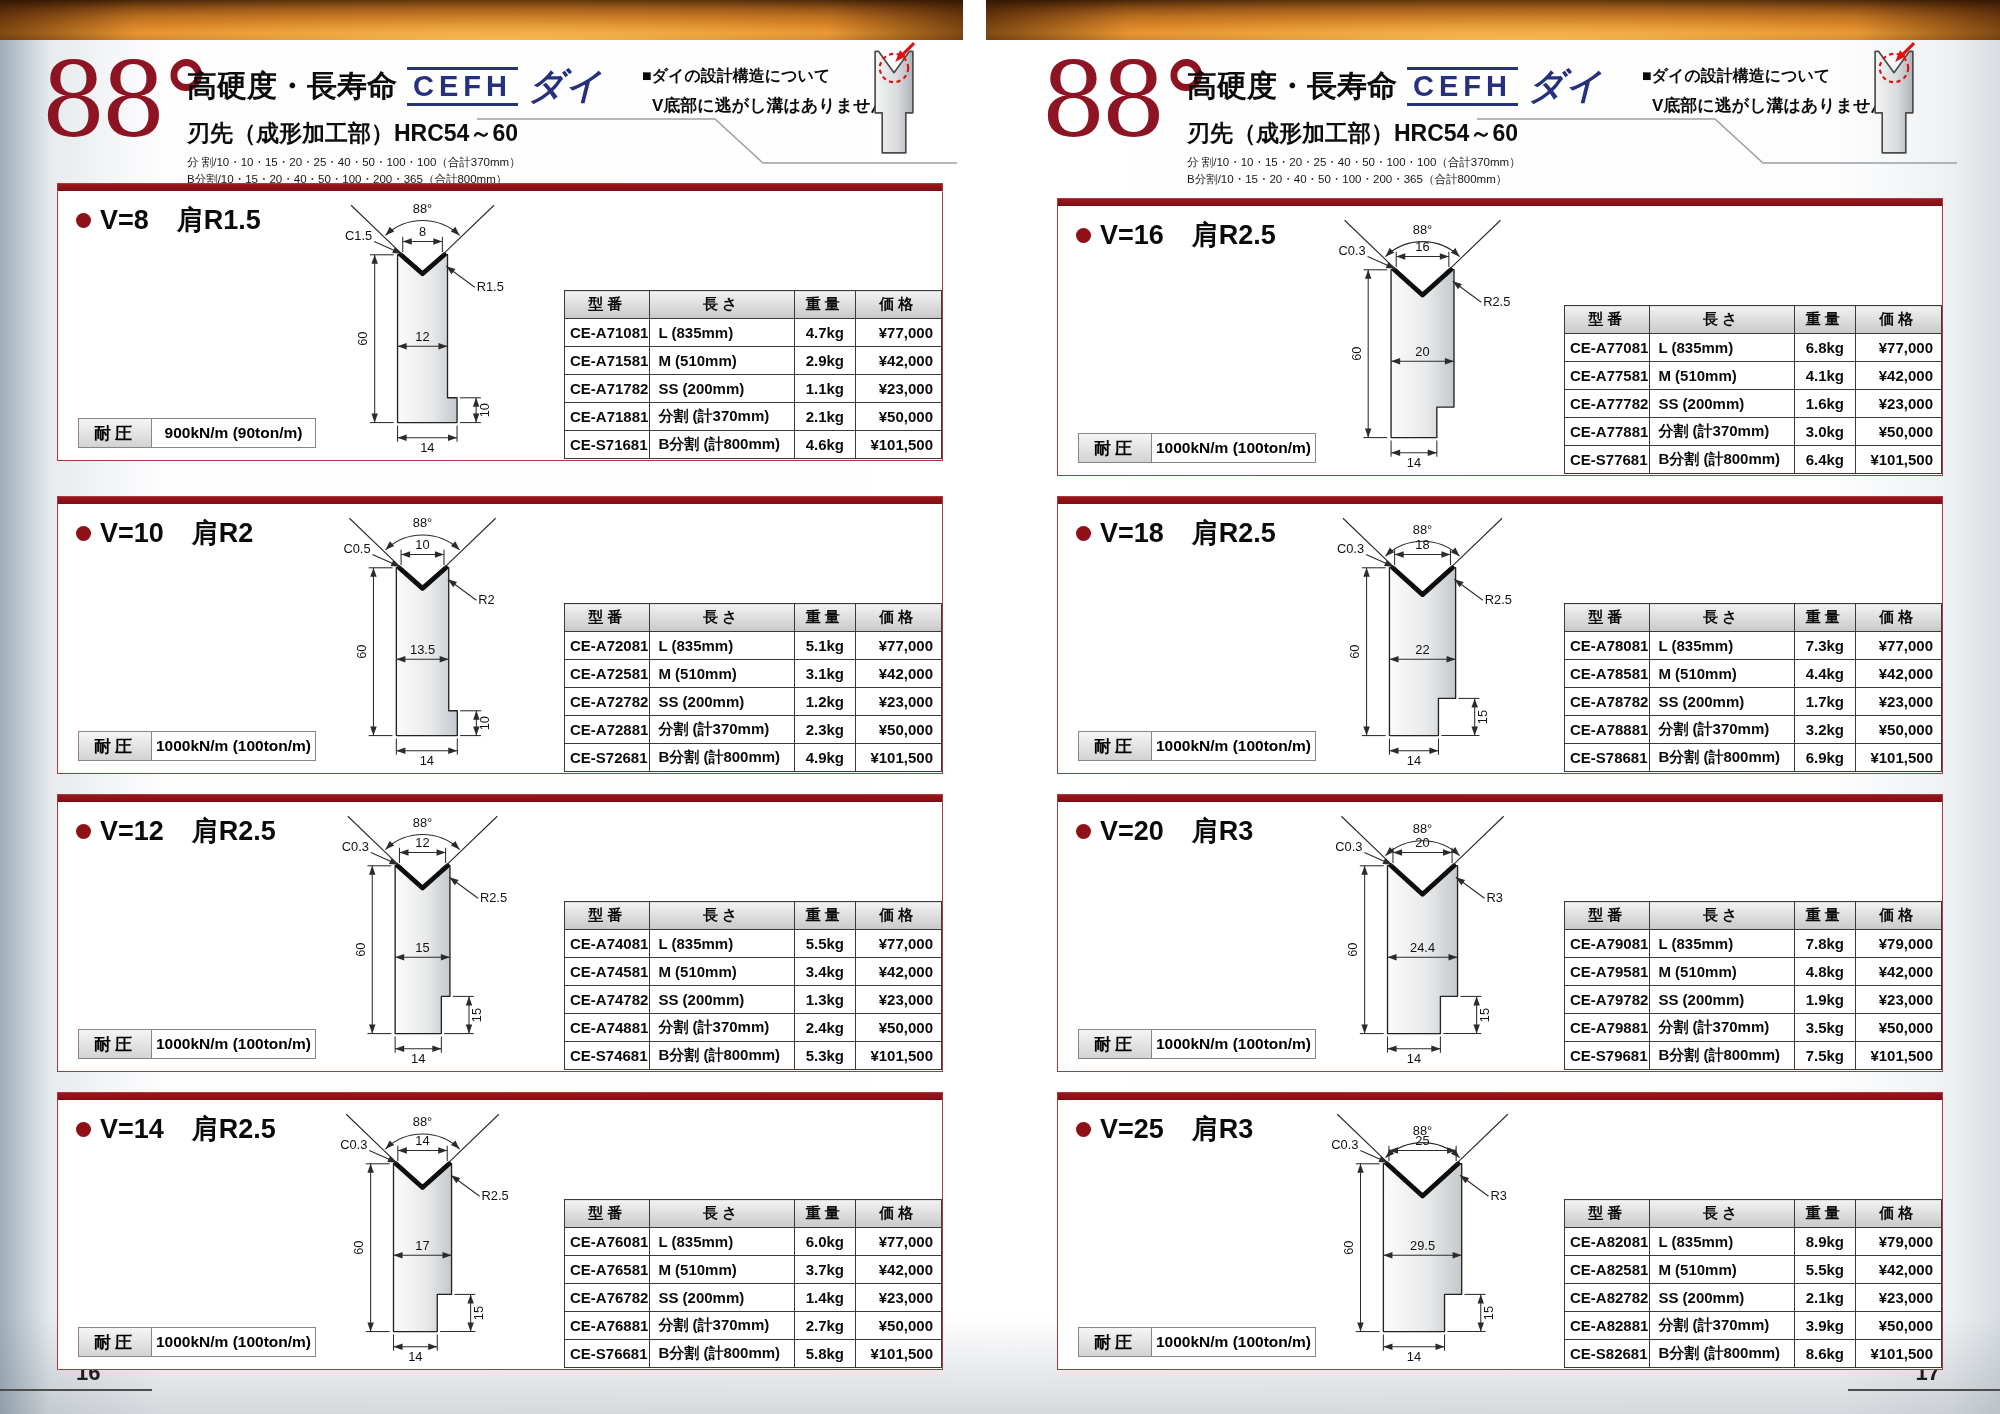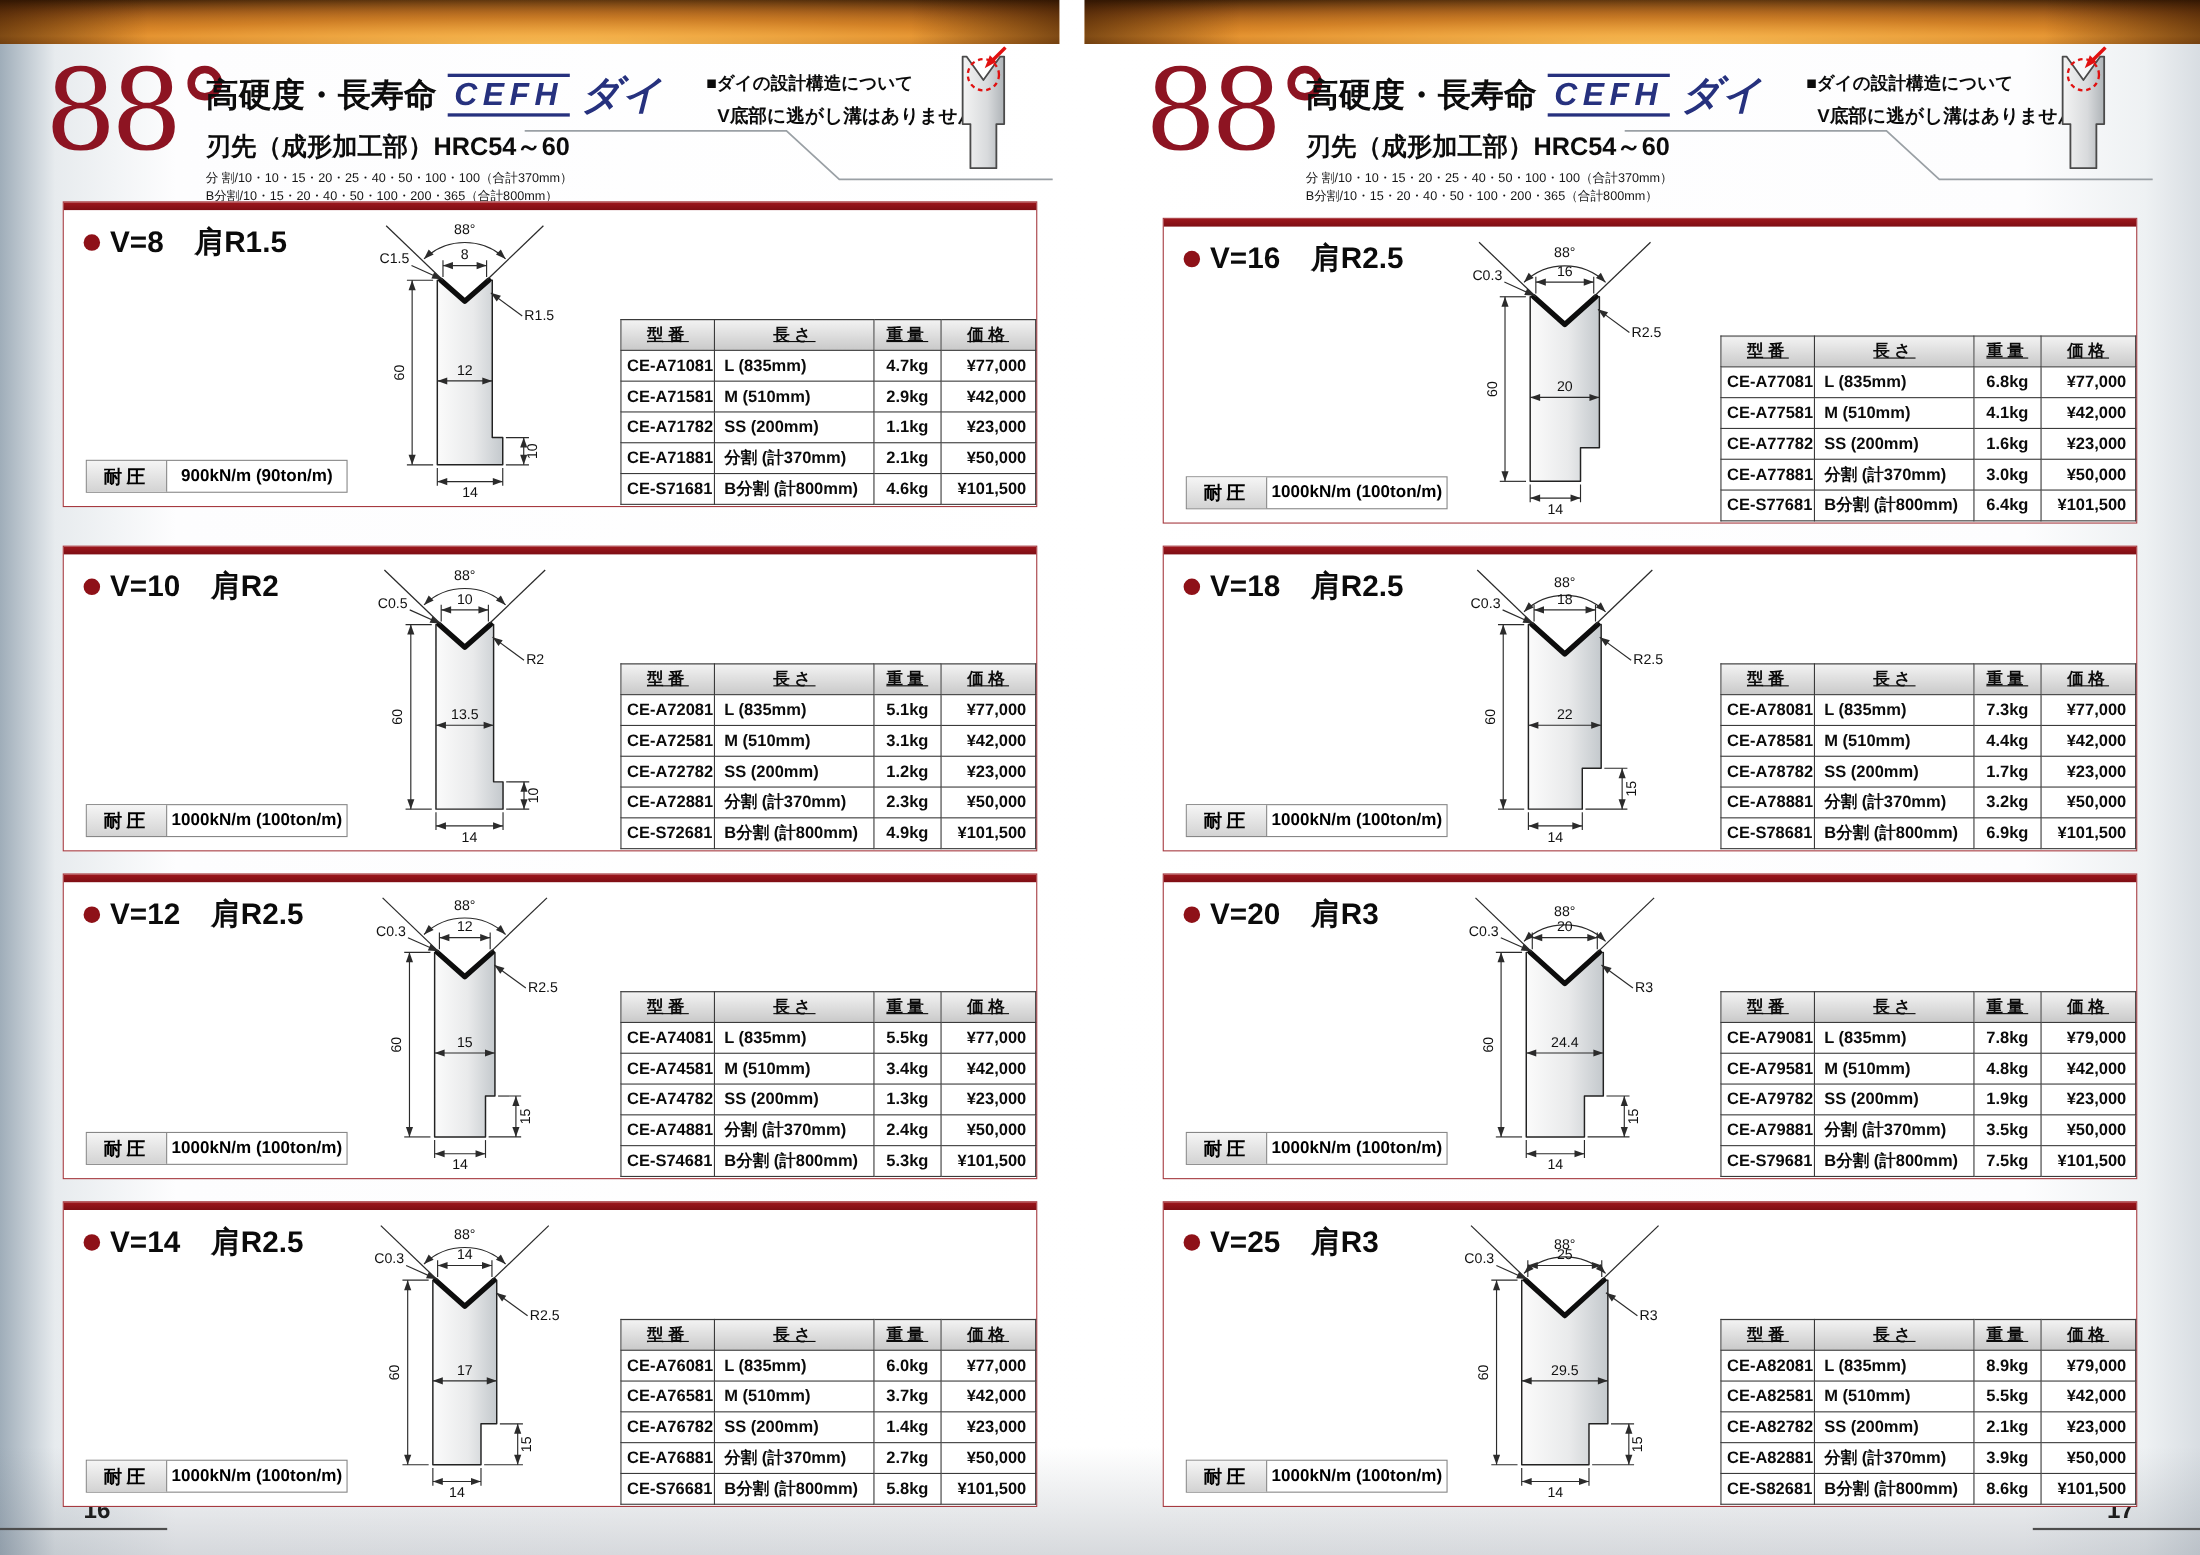--- a/index.html
+++ b/index.html
@@ -27,21 +27,21 @@
   .hdr{position:absolute;left:0;top:0;width:970px;height:182px;}
   .angle-num{
     position:absolute;left:26px;top:34px;
     font-family:"DejaVu Serif","Liberation Serif",serif;
     font-size:102px;line-height:1;color:#8d1422;letter-spacing:-5px;
   }
   .title-block{position:absolute;left:172px;top:46px;width:450px;}
   .title-row{display:flex;align-items:center;gap:10px;white-space:nowrap;}
   .main-title{font-size:30px;font-weight:700;color:#0c0c0c;}
   .logo{color:#26317e;border-top:3px solid #26317e;border-bottom:3px solid #26317e;
-    font-style:italic;font-weight:700;font-size:29px;letter-spacing:5px;padding:0 6px;line-height:1.15;}
+    font-weight:700;font-size:29px;letter-spacing:5px;padding:0 6px;line-height:1.15;}
   .logo-suffix{color:#26317e;font-style:italic;font-weight:700;font-size:36px;}
   .subtitle{font-size:23px;font-weight:600;color:#0c0c0c;margin-top:7px;}
   .division{font-size:11.5px;color:#161616;line-height:1.3;margin-top:2px;}
   .division.first{margin-top:6px;}
   .design-note{position:absolute;left:627px;top:50px;width:300px;color:#0b0b0b;}
   .dn-title{font-size:16px;font-weight:700;}
   .dn-text{font-size:17px;font-weight:700;margin-top:7px;padding-left:10px;}
   .band-line{position:absolute;left:0;top:0;width:970px;height:182px;}
   .die-icon{position:absolute;left:843px;top:26px;width:72px;height:118px;}
   
@@ -49,21 +49,21 @@
     border:1px solid #a63a40;box-sizing:border-box;}
   .sec-bar{position:absolute;left:0;top:0;right:0;height:7px;background:linear-gradient(180deg,#9c161c,#7e0e14);}
   .sec-title{position:absolute;left:18px;top:18px;display:flex;align-items:center;
     font-size:27px;font-weight:700;color:#0b0b0b;}
   .bullet{width:15px;height:15px;border-radius:50%;background:#8e1118;margin-right:9px;flex:none;}
   .sec-v{margin-right:28px;}
   .diagram{position:absolute;left:212px;top:2px;width:286px;height:272px;}
   .spec-table{position:absolute;left:506px;top:106px;border-collapse:collapse;table-layout:fixed;}
   .spec-table th,.spec-table td{border:1px solid #3a3a3a;height:25px;font-size:15px;color:#0b0b0b;
     overflow:hidden;white-space:nowrap;}
-  .spec-table th{background:linear-gradient(180deg,#f2f2f2,#c9c9c9);font-weight:700;letter-spacing:4px;text-align:center;text-decoration:underline;}
+  .spec-table th{background:linear-gradient(180deg,#f2f2f2,#c9c9c9);font-weight:700;letter-spacing:4px;text-align:center;}
   .spec-table th.h0{width:82px;}
   .spec-table th.h1{width:146px;}
   .spec-table th.h2{width:64px;}
   .spec-table th.h3{width:88px;}
   .spec-table td{font-weight:700;}
   .spec-table td.c0{text-align:left;padding-left:5px;}
   .spec-table td.c1{text-align:left;padding-left:8px;}
   .spec-table td.c2{text-align:center;}
   .spec-table td.c3{text-align:right;padding-right:8px;}
   .pressure{position:absolute;left:20px;top:234px;width:238px;height:30px;border:1px solid #878787;

